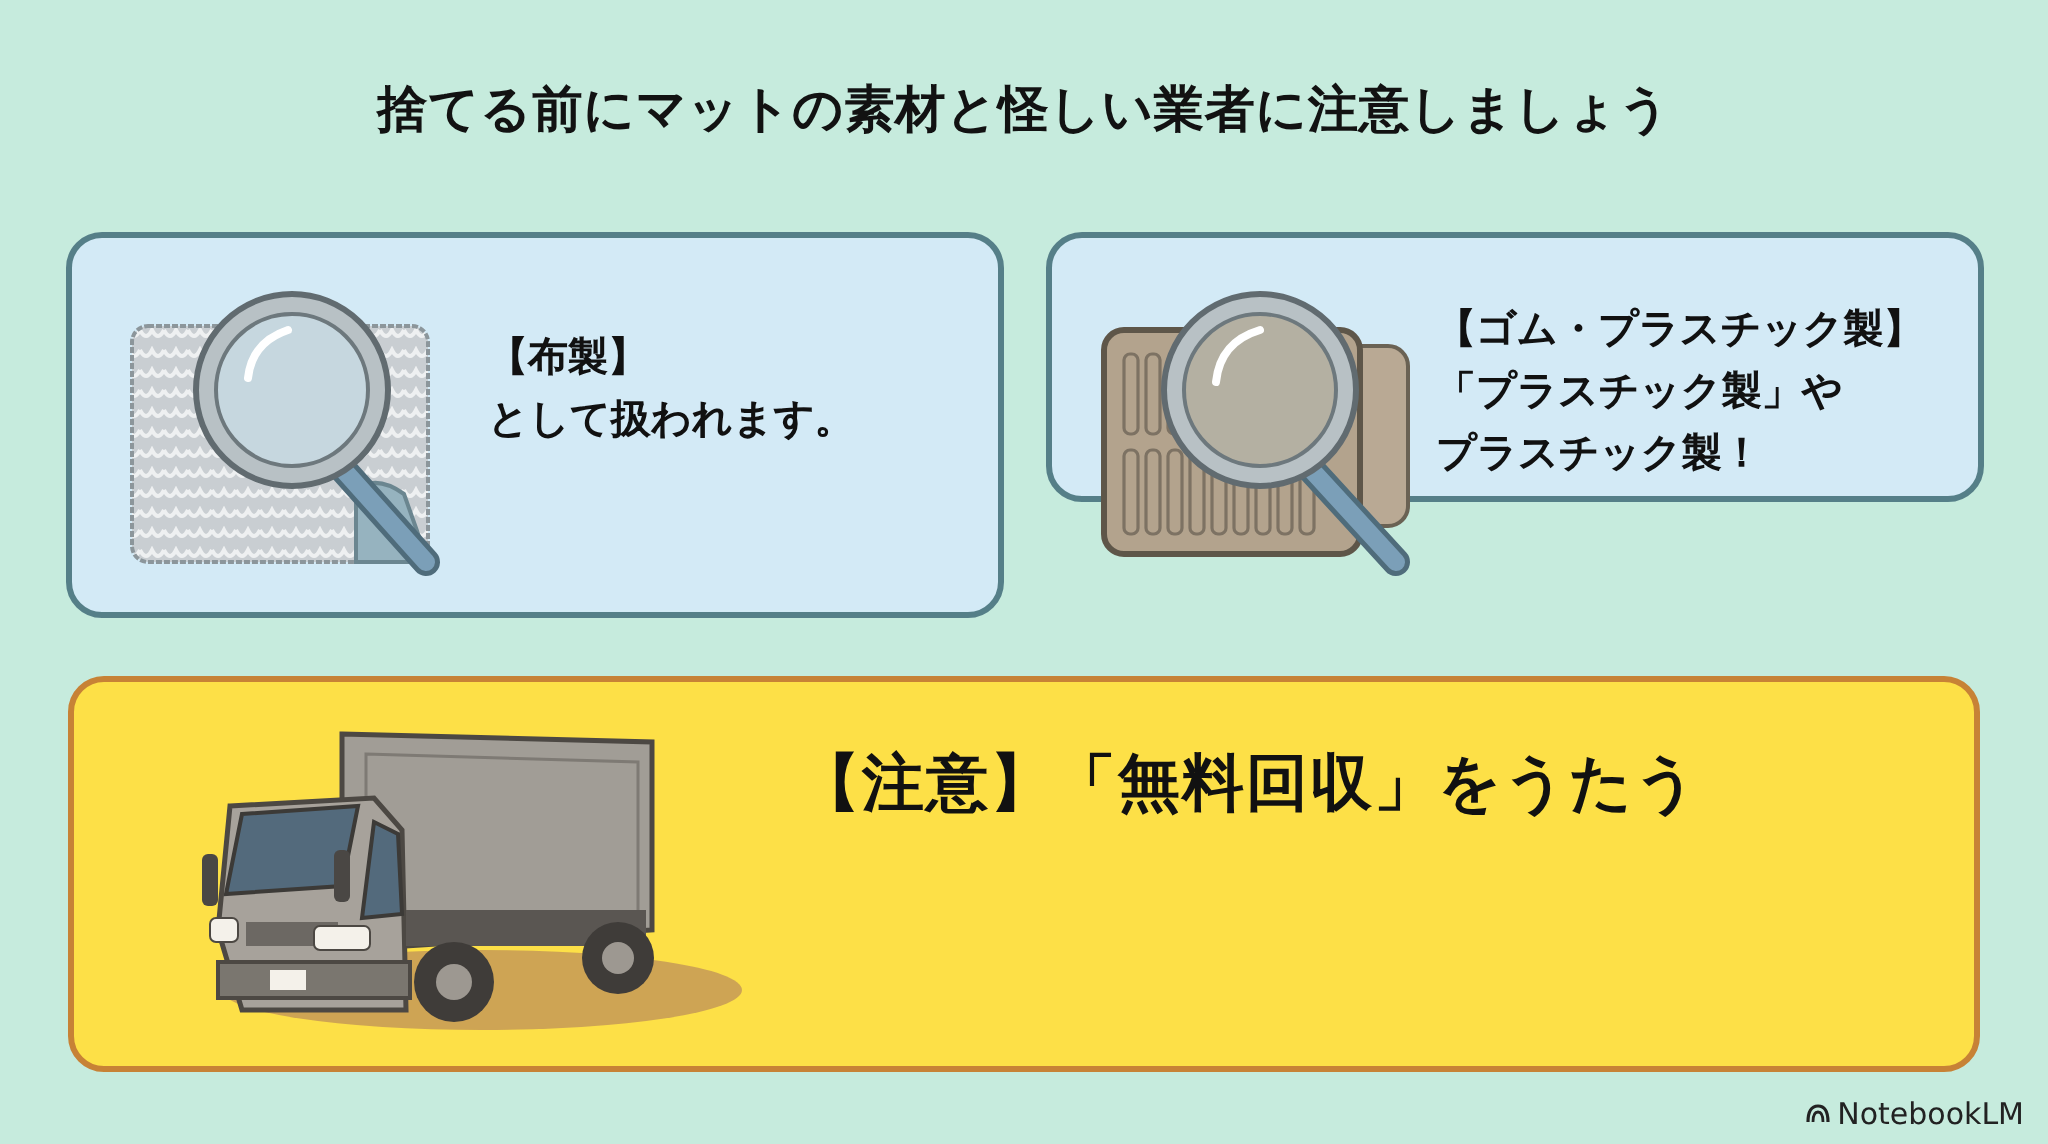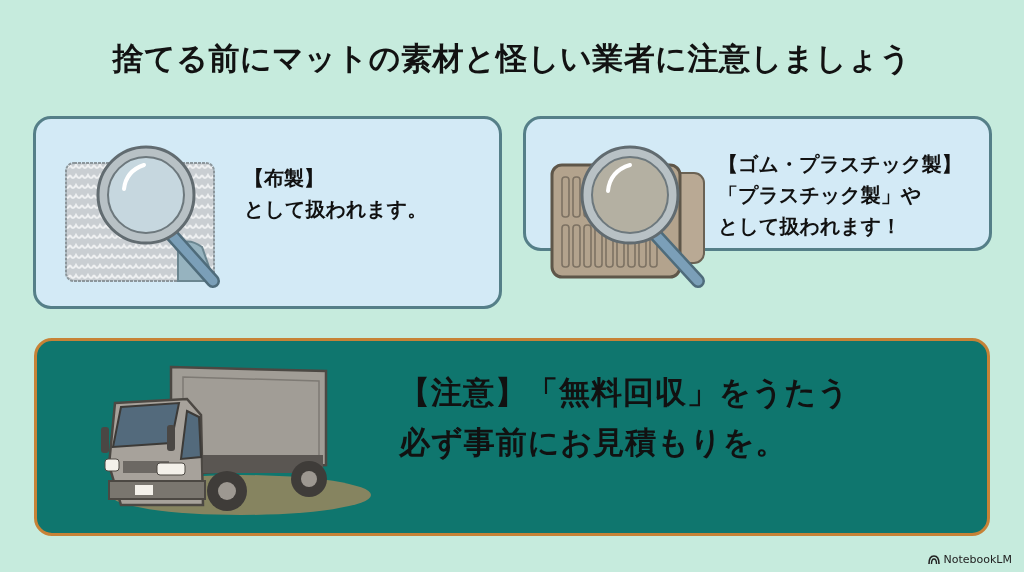--- a/index.html
+++ b/index.html
@@ -5,49 +5,49 @@
   html, body { margin: 0; padding: 0; }
   body {
     width: 1024px; height: 572px; overflow: hidden;
     background: #c6ebdd;
     font-family: "DejaVu Sans", sans-serif;
     position: relative;
     color: #111;
   }
   .title {
     position: absolute; left: 0; top: 38px; width: 1024px;
-    text-align: center; font-size: 31px; font-weight: bold;
+    text-align: center; font-size: 25px; font-weight: bold;
     letter-spacing: 0.5px; color: #121212;
   }
   .card {
     position: absolute; box-sizing: border-box;
     border-radius: 18px;
   }
   .card.blue {
     background: #d3eaf6; border: 3px solid #557f88;
   }
   .card.orange {
-    background: #0f766e; border: 3px solid #c78236;
+    background: #fde047; border: 3px solid #c78236;
   }
   #card-fabric { left: 33px; top: 116px; width: 469px; height: 193px; }
   #card-rubber { left: 523px; top: 116px; width: 469px; height: 135px; }
   #card-warning { left: 34px; top: 338px; width: 956px; height: 198px; }
 
   .illus { position: absolute; }
   .card-text {
     position: absolute; font-weight: bold; color: #111;
   }
   #card-fabric .card-text { left: 208px; top: 44px; font-size: 20px; line-height: 31px; }
   #card-rubber .card-text { left: 192px; top: 30px; font-size: 20px; line-height: 31px; }
   #card-warning .card-text { left: 362px; top: 26px; font-size: 31px; line-height: 50px; letter-spacing: 1px; }
   .line { display: block; white-space: nowrap; }
 
   .brand {
     position: absolute; right: 12px; bottom: 6px;
-    font-size: 11px; color: #222; display: flex; align-items: center; gap: 4px;
+    font-size: 15px; color: #222; display: flex; align-items: center; gap: 4px;
   }
 </style>
 </head>
 <body>
 
 <div class="title">捨てる前にマットの素材と怪しい業者に注意しましょう</div>
 
 <div class="card blue" id="card-fabric">
   <svg class="illus" style="left:22px; top:14px;" width="180" height="160" viewBox="0 0 180 160">
     <defs>
@@ -97,21 +97,21 @@
     </g>
     <line x1="108" y1="100" x2="152" y2="148" stroke="#4f6c7b" stroke-width="14" stroke-linecap="round"></line>
     <line x1="108" y1="100" x2="152" y2="148" stroke="#7b9fb8" stroke-width="9" stroke-linecap="round"></line>
     <circle cx="84" cy="62" r="48" fill="#b8c1c5" stroke="#616b70" stroke-width="3"></circle>
     <circle cx="84" cy="62" r="38" fill="#b3a995" fill-opacity="0.75" stroke="#6d787d" stroke-width="2"></circle>
     <path d="M62 58 Q64 38 84 32" fill="none" stroke="#ffffff" stroke-width="4" stroke-linecap="round"></path>
   </svg>
   <div class="card-text">
     <span class="line">【ゴム・プラスチック製】</span>
     <span class="line">「プラスチック製」や</span>
-    <span class="line">として扱われます！</span>
+    <span class="line">プラスチック製！</span>
   </div>
 </div>
 
 <div class="card orange" id="card-warning">
   <svg class="illus" style="left:54px; top:14px;" width="290" height="170" viewBox="0 0 290 170">
     <ellipse cx="150" cy="140" rx="130" ry="20" fill="#b98a5a" opacity="0.7"></ellipse>
     <polygon points="80,12 235,16 235,110 80,120" fill="#a19d96" stroke="#4c4843" stroke-width="2.5"></polygon>
     <polygon points="92,22 228,26 228,104 92,112" fill="none" stroke="#7e7a74" stroke-width="1.5"></polygon>
     <polygon points="24,48 96,44 110,60 112,150 30,150 18,110" fill="#a7a29b" stroke="#4c4843" stroke-width="2.5"></polygon>
     <polygon points="30,52 88,48 80,88 22,92" fill="#536a7c" stroke="#3c3a37" stroke-width="2"></polygon>
@@ -124,21 +124,20 @@
     <rect x="18" y="126" width="96" height="18" fill="#7a766f" stroke="#4c4843" stroke-width="2"></rect>
     <rect x="44" y="130" width="18" height="10" fill="#f4f1ea"></rect>
     <rect x="112" y="100" width="120" height="18" fill="#5a5652"></rect>
     <circle cx="136" cy="136" r="20" fill="#3f3c39"></circle>
       <circle cx="136" cy="136" r="9" fill="#9d9891"></circle>
     <circle cx="218" cy="124" r="18" fill="#3f3c39"></circle>
       <circle cx="218" cy="124" r="8" fill="#9d9891"></circle>
   </svg>
   <div class="card-text">
     <span class="line">【注意】「無料回収」をうたう</span>
-    <span class="line">必ず事前にお見積もりを。</span>
   </div>
 </div>
 
 <div class="brand">
   <svg width="12" height="10" viewBox="0 0 12 10">
     <path d="M1 9 Q1 1 6 1 Q11 1 11 9" fill="none" stroke="#222" stroke-width="1.6"></path>
     <path d="M3.5 9 Q3.5 4 6 4 Q8.5 4 8.5 9" fill="none" stroke="#222" stroke-width="1.4"></path>
   </svg>
   <span>NotebookLM</span>
 </div>

